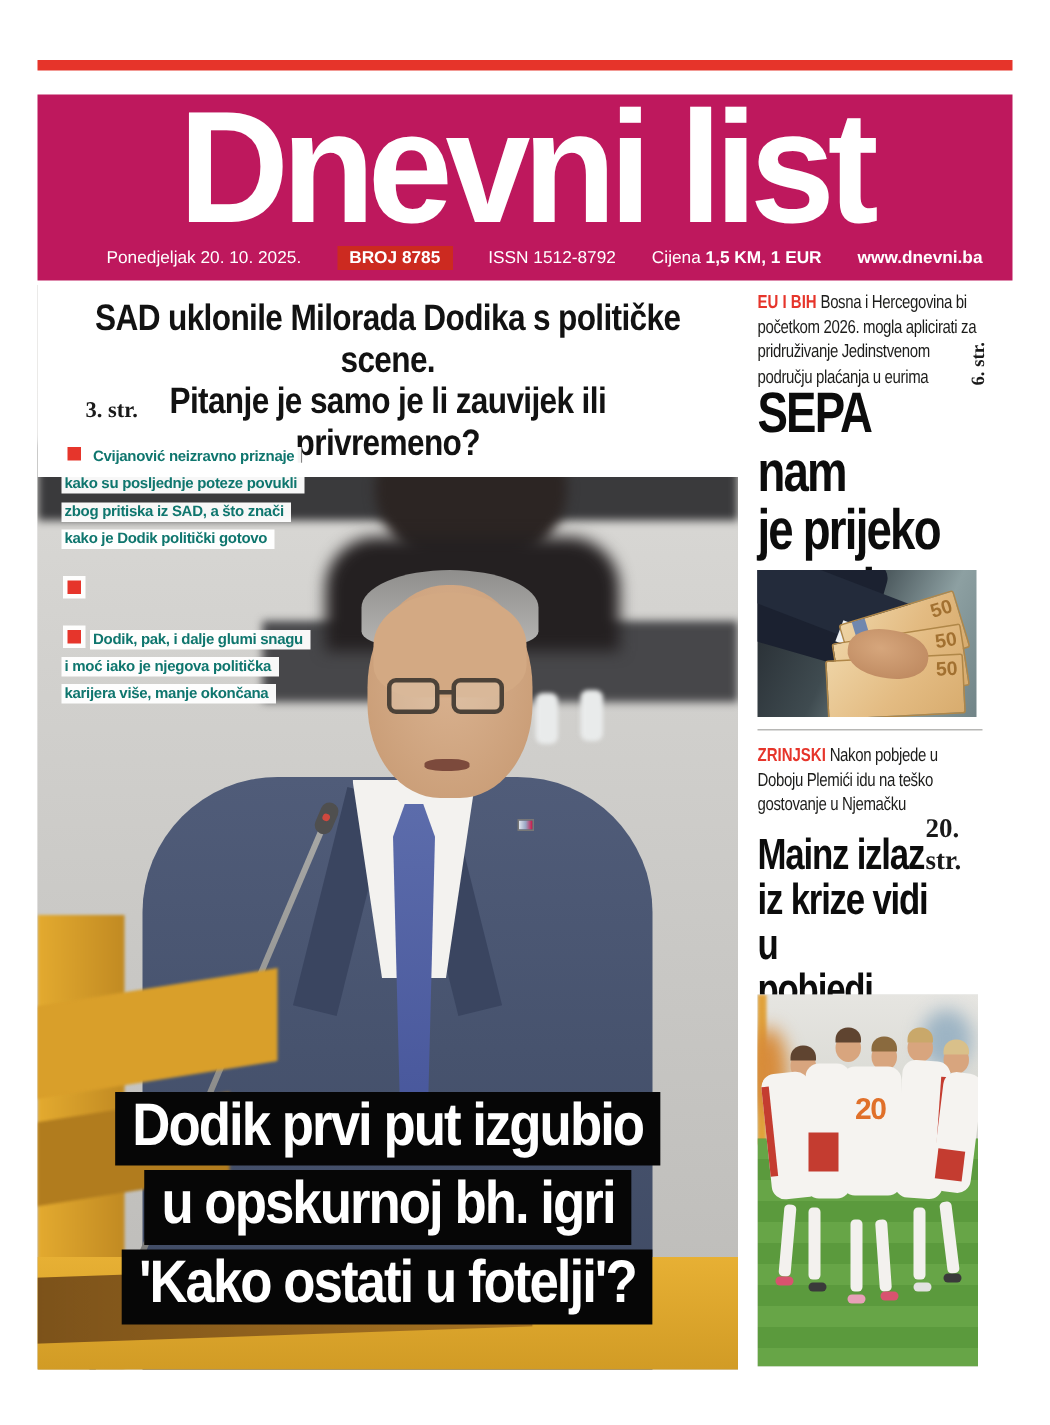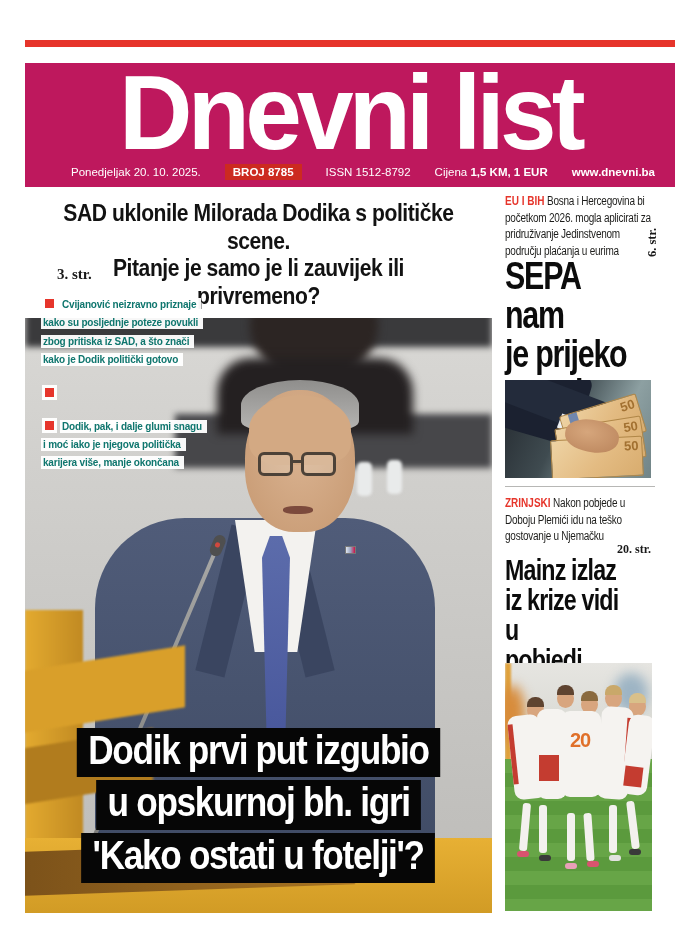--- a/index.html
+++ b/index.html
@@ -101,21 +101,21 @@
     background:radial-gradient(ellipse at 40% 40%, #d6a67c, #b9835a); border-radius:46%; }
   .note { position:absolute; border:1px solid #b08748; border-radius:2px;
     background:linear-gradient(135deg,#eed3a4 0%,#e3bb82 55%,#d8ac6e 100%); }
   .note .val { position:absolute; right:3px; top:1px; font-weight:bold; font-size:13px; color:rgba(150,100,35,.85); }
   .note .strip { position:absolute; left:8px; top:0; bottom:0; width:9px; background:#5b7ab2; opacity:.85; }
   .n1 { left:58px; top:24px; width:80px; height:40px; transform:rotate(-17deg); }
   .n2 { left:52px; top:42px; width:87px; height:42px; transform:rotate(-9deg); }
   .n3 { left:46px; top:58px; width:92px; height:40px; transform:rotate(-3deg); }
   .divider { position:absolute; top:293px; left:0; width:150px; border-top:1px solid #b7b7b5; }
   .zrinjski-teaser { top:302px; }
-  .z-pageref { position:absolute; left:112px; top:349px; font-size:12px; }
+  .z-pageref { position:absolute; left:112px; top:349px; font-size:18px; }
   .mainz-headline { position:absolute; top:362px; left:0; font-weight:bold; font-size:29px;
     line-height:1.04; color:#0c0c0c; letter-spacing:-1px; white-space:pre-line;
     transform:scaleX(.8); transform-origin:left top; }
   .football-photo { position:absolute; top:470px; left:0; width:147px; height:248px; overflow:hidden; background:#dcdbd7; }
   .fp-top { position:absolute; left:0; right:0; top:0; height:100px;
     background:linear-gradient(180deg,#e6e5e1 0%,#d3d4cd 100%); }
   .fp-blob { position:absolute; filter:blur(6px); border-radius:50%; }
   .fp-edge { position:absolute; left:0; top:0; width:6px; height:100px; background:#e0a23c; filter:blur(1px); }
   .fp-pitch { position:absolute; left:0; right:0; top:96px; bottom:0;
     background:repeating-linear-gradient(180deg,#67a547 0 14px,#5b9a3d 14px 28px); }

